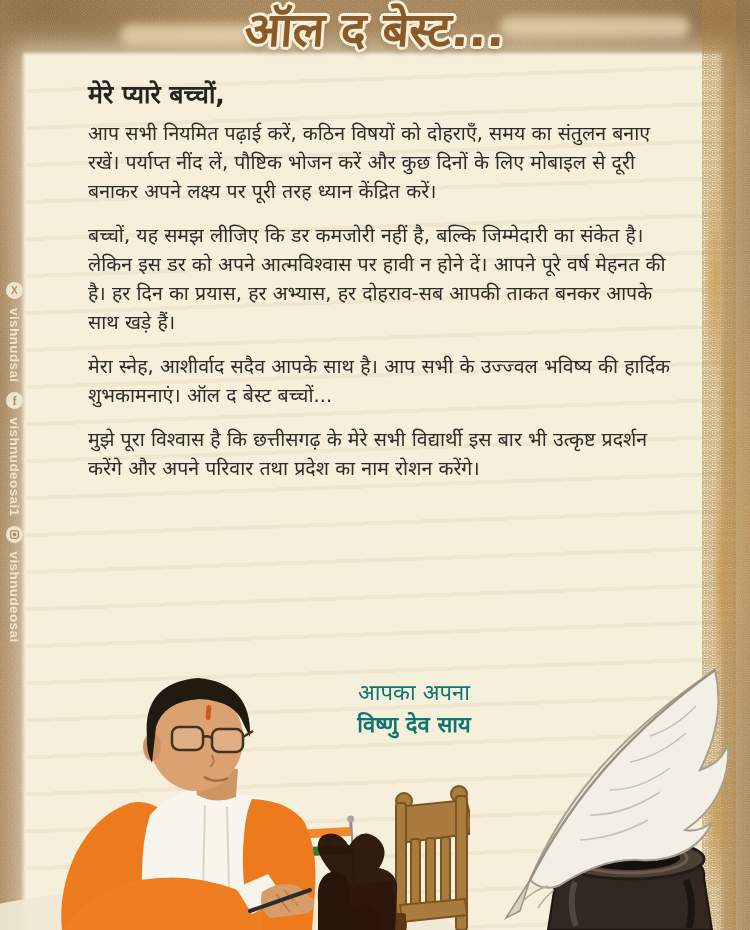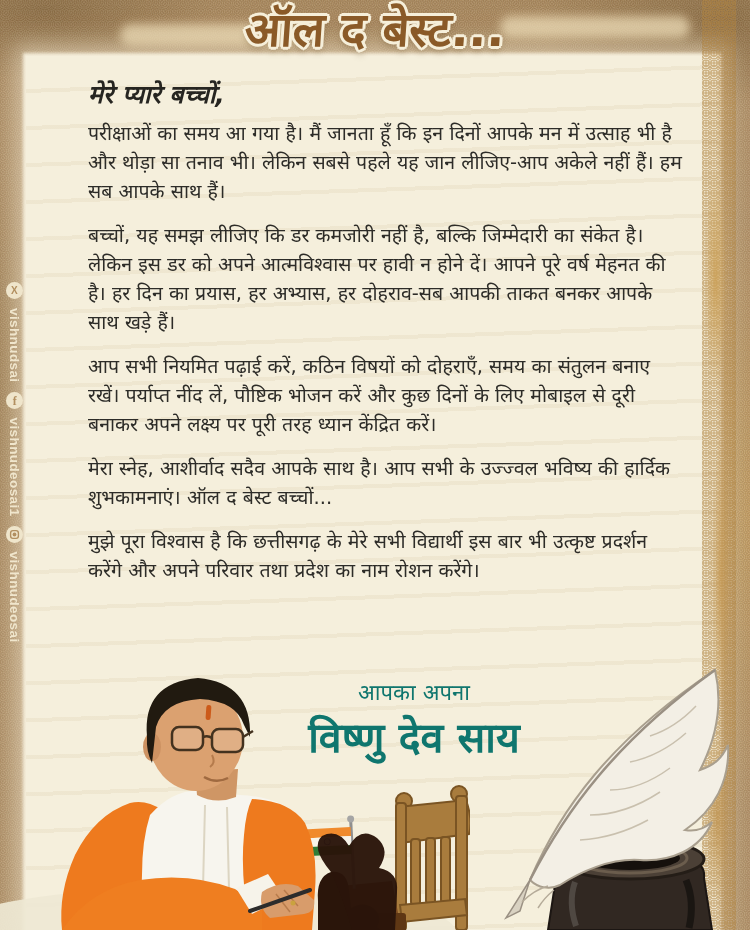--- a/index.html
+++ b/index.html
@@ -38,25 +38,25 @@
   .paper{
     position:absolute;left:26px;top:56px;width:692px;height:874px;z-index:1;
     background:#f5efdc;
     box-shadow:0 0 3px 3px rgba(245,239,220,.95), 0 0 20px 12px rgba(238,228,202,.55);
   }
   .paper::after{ 
     content:"";position:absolute;inset:0;pointer-events:none;
     background:repeating-linear-gradient(178deg, rgba(0,0,0,0) 0 33px, rgba(205,186,146,.16) 33px 37px);
   }
   .content{position:relative;padding:20px 36px 0 62px;z-index:2;}
-  .greeting{font-size:25px;font-weight:bold;color:#262521;margin:0 0 9px;font-style:italic;}
+  .greeting{font-size:25px;font-weight:bold;color:#262521;margin:0 0 9px;}
   .content p{font-size:19.5px;line-height:29px;color:#2d2c28;margin:0 0 15px;}
   .signoff{position:absolute;left:118px;top:620px;width:540px;text-align:center;z-index:3;color:#0f766e;}
   .signoff-label{font-size:22px;margin:0;}
-  .signature-name{font-size:41px;font-weight:bold;margin:2px 0 0;}
+  .signature-name{font-size:22px;font-weight:bold;margin:2px 0 0;}
   
   .social-bar{
     position:absolute;left:27px;top:282px;width:395px;height:24px;z-index:4;
     transform:rotate(90deg);transform-origin:0 0;
     display:flex;align-items:center;gap:9px;
     font-family:"Liberation Sans",sans-serif;font-size:13.5px;font-weight:bold;
     color:#f0e6cd;letter-spacing:.4px;white-space:nowrap;
   }
   .icon-wrap{transform:rotate(-90deg);line-height:0;display:inline-block;}
   .photo-wrap{position:absolute;left:0;top:675px;width:470px;height:255px;z-index:5;line-height:0;}
@@ -78,23 +78,22 @@
 
   <div class="title-band">
     <div class="streak s1"></div>
     <div class="streak s2"></div>
     <h1 class="poster-title">ऑल द बेस्ट...</h1>
   </div>
 
   <div class="paper">
     <div class="content">
       <div class="greeting">मेरे प्यारे बच्चों,</div>
-      <p>परीक्षाओं का समय आ गया है। मैं जानता हूँ कि इन दिनों आपके मन में उत्साह भी है और थोड़ा सा तनाव भी। लेकिन सबसे पहले यह जान लीजिए-आप अकेले नहीं हैं। हम सब आपके साथ हैं।</p>
+      <p>आप सभी नियमित पढ़ाई करें, कठिन विषयों को दोहराएँ, समय का संतुलन बनाए रखें। पर्याप्त नींद लें, पौष्टिक भोजन करें और कुछ दिनों के लिए मोबाइल से दूरी बनाकर अपने लक्ष्य पर पूरी तरह ध्यान केंद्रित करें।</p>
       <p>बच्चों, यह समझ लीजिए कि डर कमजोरी नहीं है, बल्कि जिम्मेदारी का संकेत है। लेकिन इस डर को अपने आत्मविश्वास पर हावी न होने दें। आपने पूरे वर्ष मेहनत की है। हर दिन का प्रयास, हर अभ्यास, हर दोहराव-सब आपकी ताकत बनकर आपके साथ खड़े हैं।</p>
-      <p>आप सभी नियमित पढ़ाई करें, कठिन विषयों को दोहराएँ, समय का संतुलन बनाए रखें। पर्याप्त नींद लें, पौष्टिक भोजन करें और कुछ दिनों के लिए मोबाइल से दूरी बनाकर अपने लक्ष्य पर पूरी तरह ध्यान केंद्रित करें।</p>
       <p>मेरा स्नेह, आशीर्वाद सदैव आपके साथ है। आप सभी के उज्ज्वल भविष्य की हार्दिक शुभकामनाएं। ऑल द बेस्ट बच्चों...</p>
       <p>मुझे पूरा विश्वास है कि छत्तीसगढ़ के मेरे सभी विद्यार्थी इस बार भी उत्कृष्ट प्रदर्शन करेंगे और अपने परिवार तथा प्रदेश का नाम रोशन करेंगे।</p>
     </div>
     <div class="signoff">
       <div class="signoff-label">आपका अपना</div>
       <div class="signature-name">विष्णु देव साय</div>
     </div>
   </div>
 
   <div class="gold-strip"></div>

